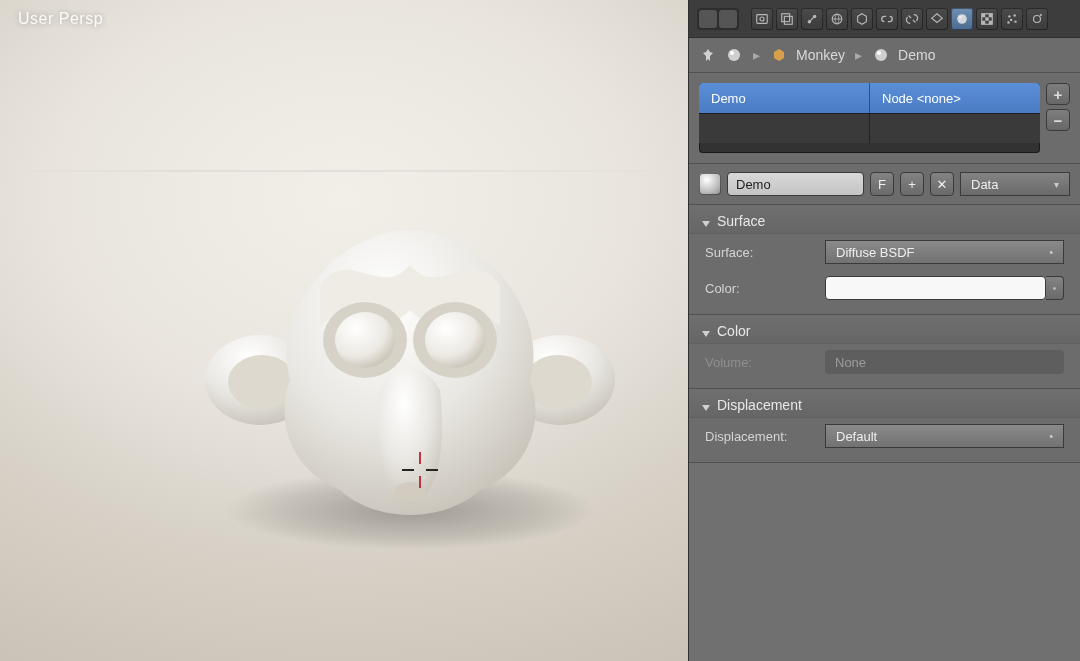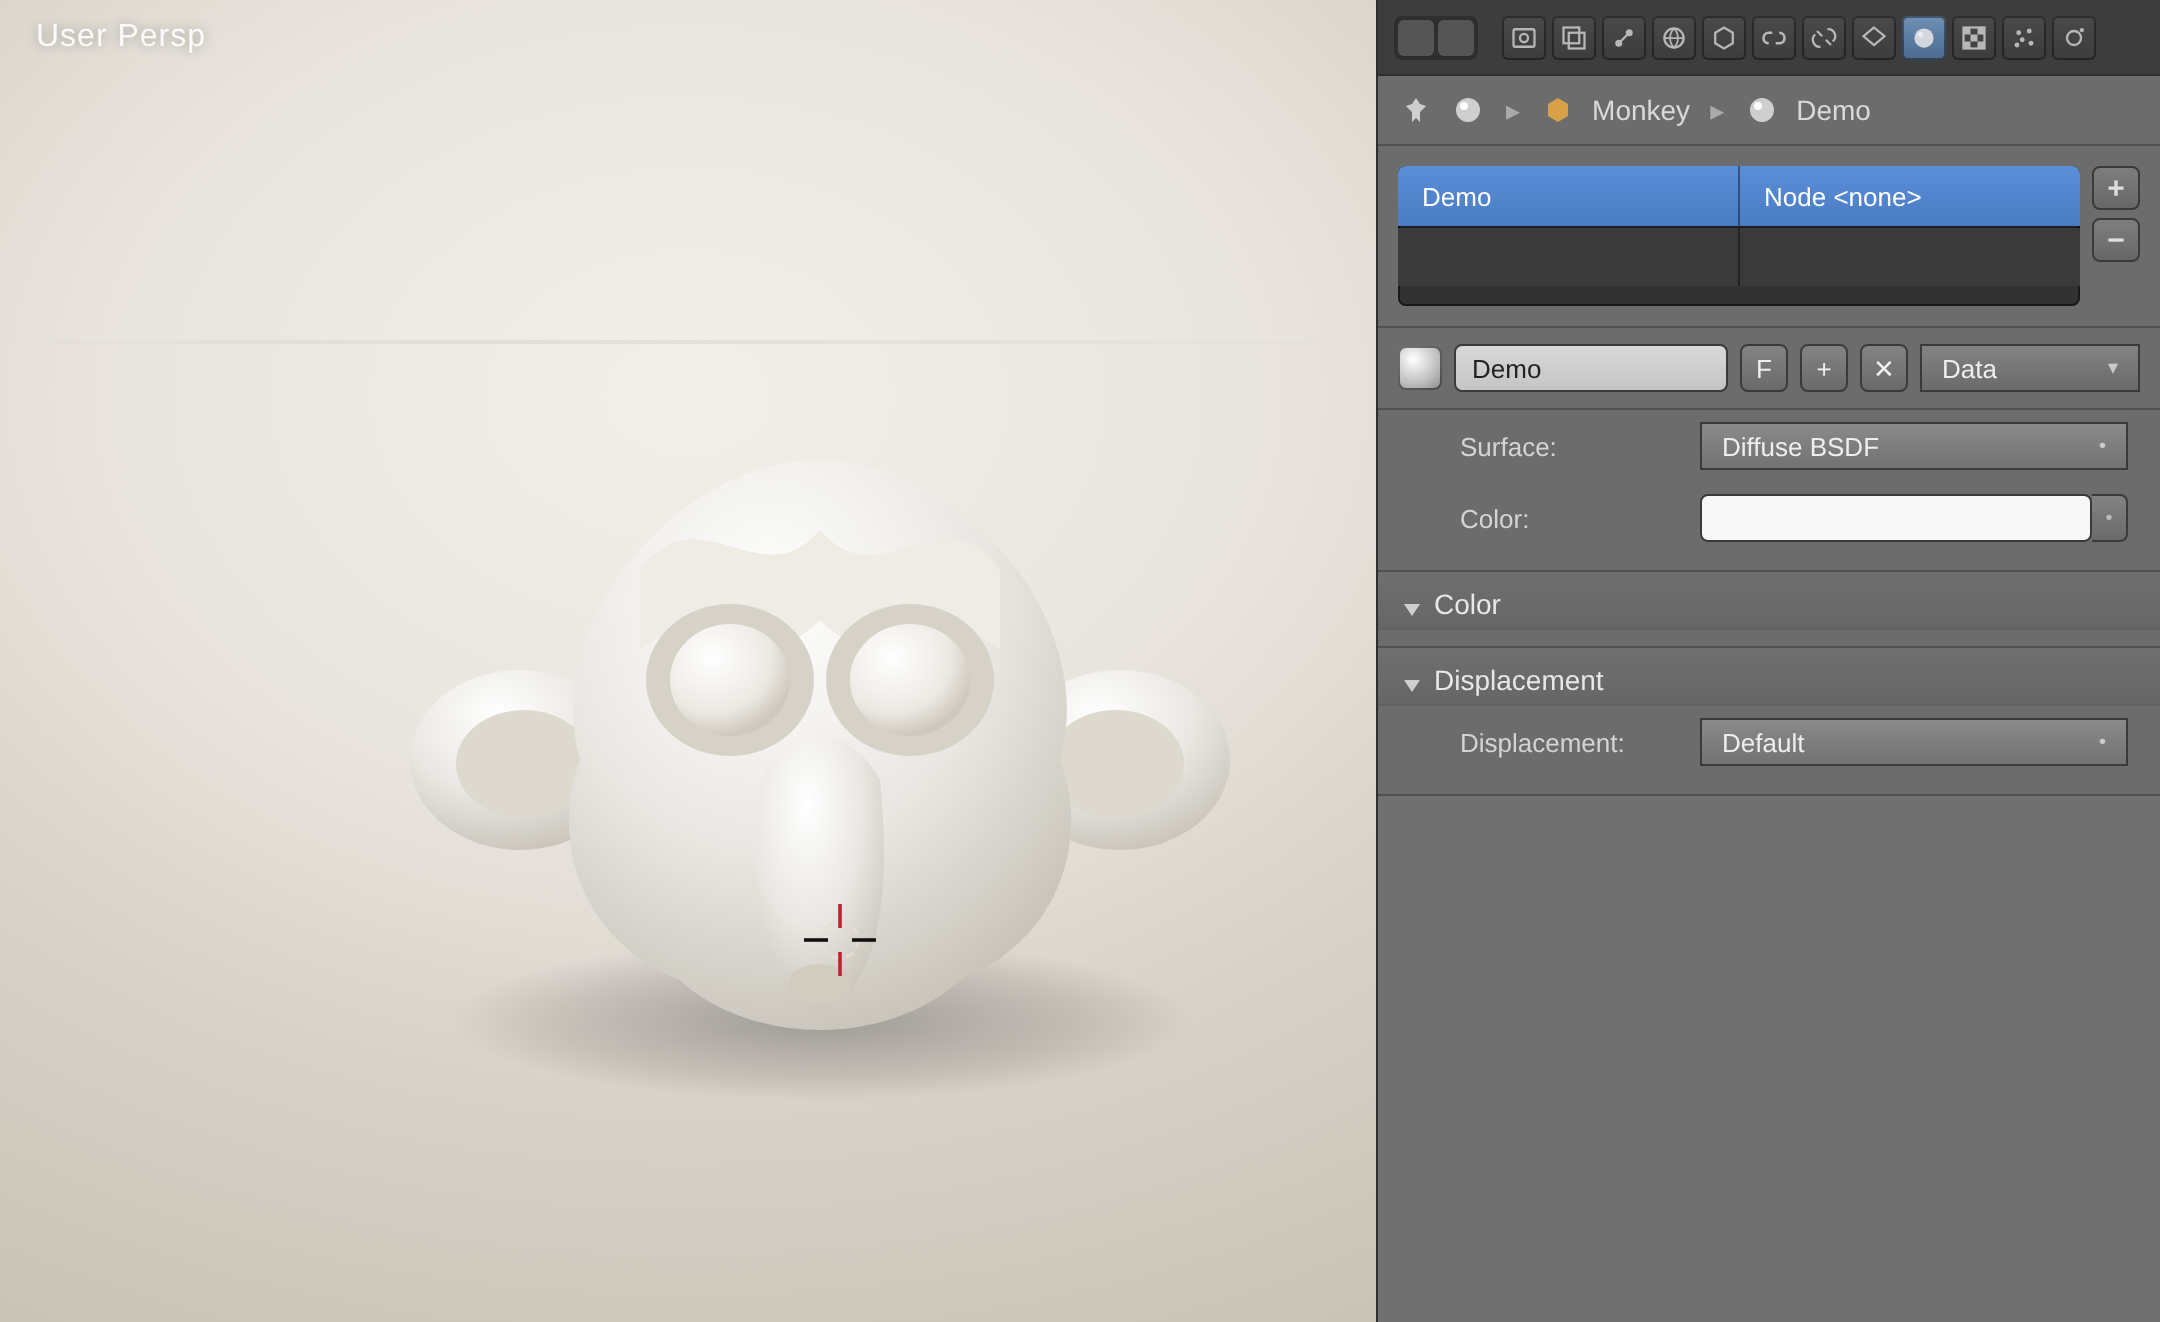--- a/index.html
+++ b/index.html
@@ -159,21 +159,21 @@
     padding: 8px 12px 4px 12px;
     color: #e7e7e7; font-size: 14px;
     background: linear-gradient(#6f6f6f,#666);
     border-bottom: 1px solid rgba(0,0,0,.12);
   }
   .disclosure { width: 10px; height: 10px; display: inline-block; }
   .row {
     display: flex; align-items: center; gap: 10px;
     padding: 6px 16px;
   }
-  .row .label { width: 110px; color: #d4d4d4; font-size: 13px; margin-left: 25px; }
+  .row .label { width: 110px; color: #d4d4d4; font-size: 13px; }
   .row.disabled .label { color: #8f8f8f; }
   .row .control { flex: 1; display: flex; }
   .color-swatch {
     flex: 1; height: 24px;
     background: #f8f8f8;
     border: 1px solid #3a3a3a; border-radius: 4px;
   }
   .swatch-caret {
     width: 18px; height: 24px;
     background: linear-gradient(#838383,#6a6a6a);
@@ -413,20 +413,28 @@
       <div class="micro-btn">
           <span>✕</span>
         </div>
       <div class="dropdown-btn" style="flex:0 0 110px">
         <span>Data</span>
         <span class="car">▾</span>
       </div>
     </div>
 
     <div class="section">
+      <div class="section-header">
+        <span class="disclosure">
+          <svg width="10" height="10" viewBox="0 0 10 10">
+              <path d="M1 2l4 6 4-6z" fill="#cfcfcf"></path>
+            </svg>
+        </span>
+        <span>Surface</span>
+      </div>
       <div class="row">
         <div class="label">Surface:</div>
         <div class="control">
           <div class="dropdown-btn value wide">
             <span>Diffuse BSDF</span>
             <span class="car">•</span>
           </div>
         </div>
       </div>
       <div class="row">
@@ -442,20 +450,26 @@
 
     <div class="section">
       <div class="section-header">
         <span class="disclosure">
           <svg width="10" height="10" viewBox="0 0 10 10">
               <path d="M1 2l4 6 4-6z" fill="#cfcfcf"></path>
             </svg>
         </span>
         <span>Color</span>
       </div>
+      <div class="row disabled">
+        <div class="label">Volume:</div>
+        <div class="control">
+          <div class="ro-value">None</div>
+        </div>
+      </div>
     </div>
 
     <div class="section">
       <div class="section-header">
         <span class="disclosure">
           <svg width="10" height="10" viewBox="0 0 10 10">
               <path d="M1 2l4 6 4-6z" fill="#cfcfcf"></path>
             </svg>
         </span>
         <span>Displacement</span>

